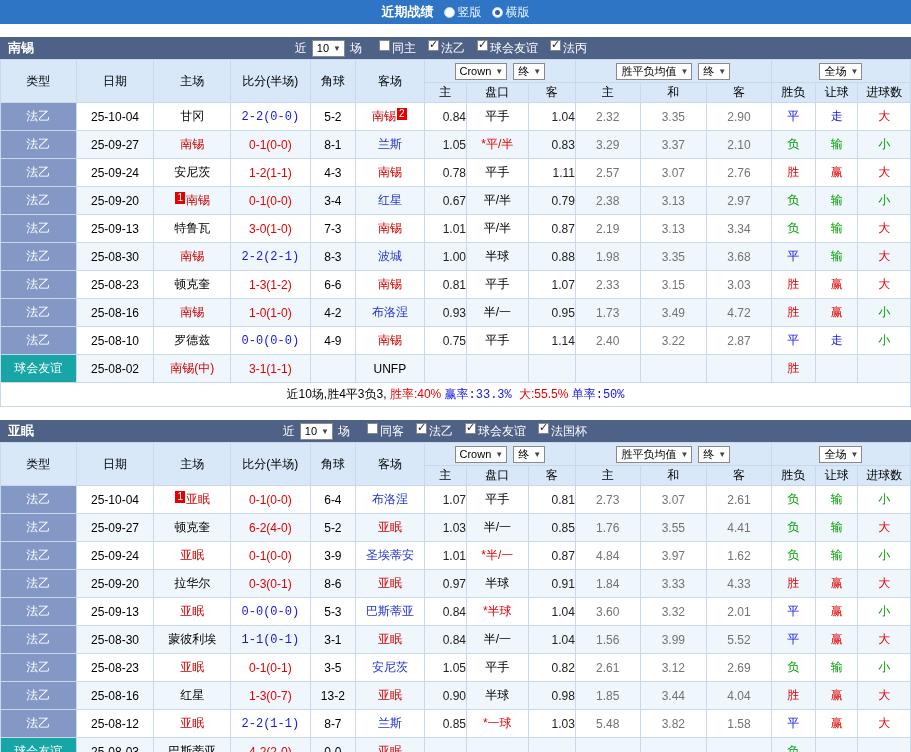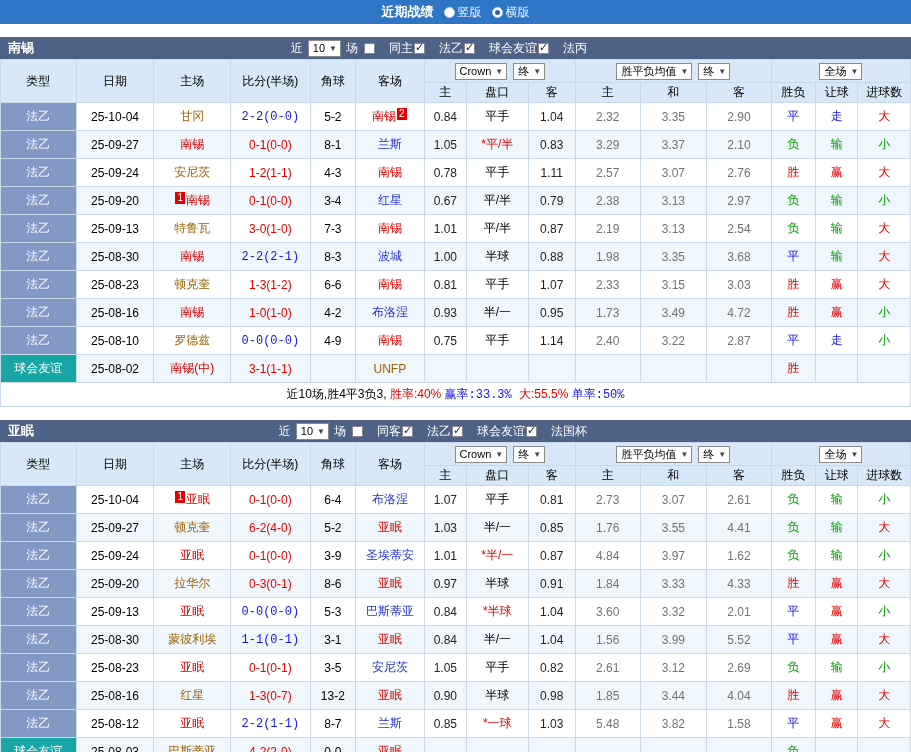--- a/index.html
+++ b/index.html
@@ -36,21 +36,21 @@
   .team-name { font-weight: bold; font-size: 13px; }
   .filters { display: flex; align-items: center; gap: 5px; margin-left: auto; margin-right: 316px; font-size: 12px; }
   .flabel { color: #fff; }
   .sel-box {
     background: #fff; border: 1px solid #8A8A8A; color: #000;
     height: 17px; display: inline-flex; align-items: center;
     padding: 0 3px 0 4px; font-size: 11px; gap: 4px; white-space: nowrap; cursor: pointer;
   }
   .sel-box .arr { font-style: normal; font-size: 8px; color: #444; }
   .checks { display: inline-flex; align-items: center; }
-  .check-item { display: inline-flex; align-items: center; gap: 14px; margin-left: 1px; color: #fff; cursor: pointer; }
+  .check-item { display: inline-flex; align-items: flex-start; gap: 2px; margin-left: 12px; color: #fff; cursor: pointer; }
   .cb { width: 11px; height: 11px; background: #fff; border: 1px solid #888; display: inline-block; position: relative; }
   .cb.checked::after { content: "\2713"; position: absolute; left: 0px; top: -3px; font-size: 11px; font-weight: bold; color: #222; }
   
   table { width: 911px; table-layout: fixed; border-collapse: collapse; }
   th, td {
     border: 1px solid #C9D9E9; text-align: center;
     font-size: 12px; font-weight: normal; color: #000;
     overflow: hidden; white-space: nowrap; padding: 0;
   }
   thead th { background: #D8E8F8; }
@@ -61,22 +61,22 @@
   tbody tr:nth-child(even) td { background: #EFF6FC; }
   tbody td.type { color: #fff; }
   tbody td.type.league { background: #8498C6; }
   tbody td.type.friendly { background: #18A5A5; }
   .c-red { color: #E60000; }
   .c-green { color: #00A000; }
   .c-blue { color: #1414E6; font-family: Liberation Mono, monospace; }
   .c-black { color: #000; }
   .t-focal { color: #D10000; cursor: pointer; }
   .t-away { color: #2233CC; cursor: pointer; }
-  .t-home { color: #a16207; cursor: pointer; }
-  td.odds { color: #222; }
+  .t-home { color: #000000; cursor: pointer; }
+  td.odds { color: #222; text-align: right; }
   td.avg { color: #737373; }
   .badge {
     display: inline-block; background: #E60000; color: #fff;
     font-size: 10px; line-height: 12px; padding: 0 2px; margin: 0 1px;
     position: relative; top: -3px;
   }
   td.summary-cell { height: 24px; background: #fff !important; }
 </style>
 </head>
 <body>
@@ -272,21 +272,21 @@
         <td>25-09-13</td>
         <td><span class="t-home">特鲁瓦</span></td>
         <td><span class="c-red">3-0(1-0)</span></td>
         <td>7-3</td>
         <td><span class="t-focal">南锡</span></td>
         <td class="odds">1.01</td>
         <td><span class="">平/半</span></td>
         <td class="odds">0.87</td>
         <td class="avg">2.19</td>
         <td class="avg">3.13</td>
-        <td class="avg">2.54</td>
+        <td class="avg">3.34</td>
         <td><span class="c-green">负</span></td>
         <td><span class="c-green">输</span></td>
         <td><span class="c-red">大</span></td>
       </tr>
       <tr>
         <td class="type league">法乙</td>
         <td>25-08-30</td>
         <td><span class="t-focal">南锡</span></td>
         <td><span class="c-blue">2-2(2-1)</span></td>
         <td>8-3</td>

